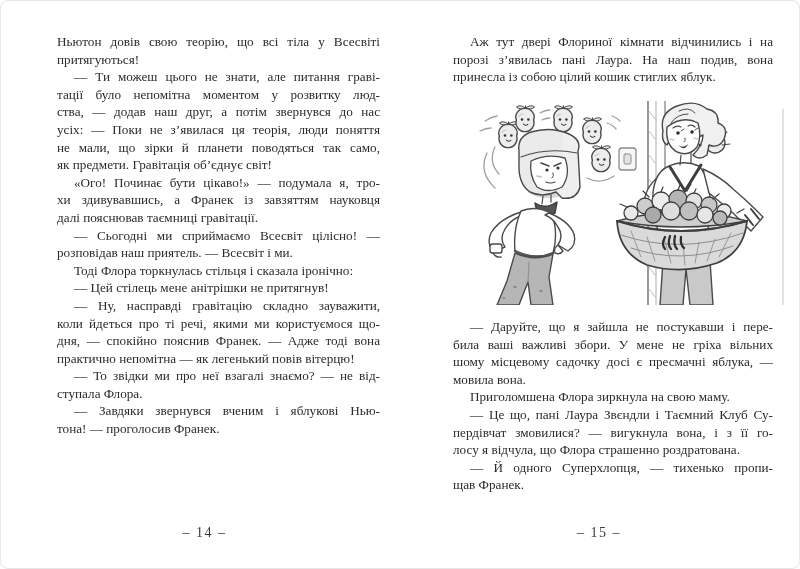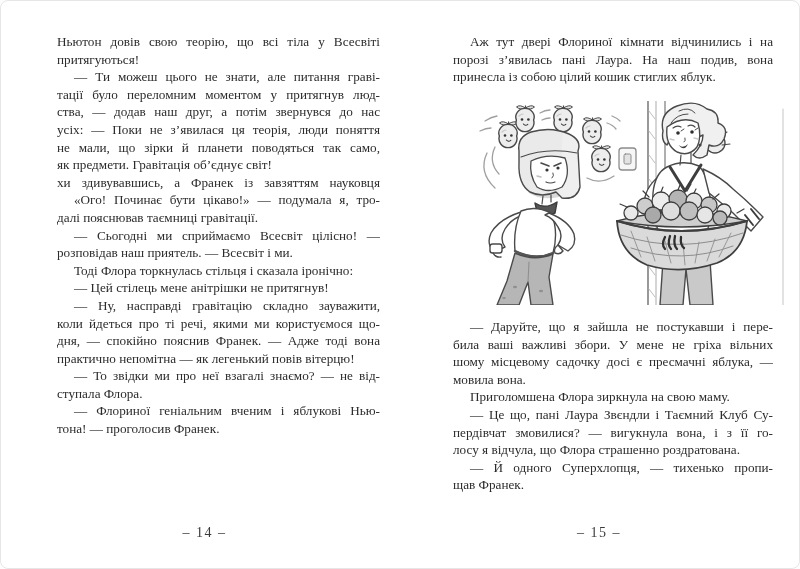--- a/index.html
+++ b/index.html
@@ -44,29 +44,29 @@
 
 <div class="spread">
 
   <div class="col col-left" id="left-text">
       <div class="para">
         <div class="line first">Ньютон довів свою теорію, що всі тіла у Всесвіті</div>
         <div class="line last">притягуються!</div>
       </div>
       <div class="para indent">
         <div class="line first">— Ти можеш цього не знати, але питання граві-</div>
-        <div class="line">тації було переломним моментом у притягнув люд-</div>
+        <div class="line">тації було непомітна моментом у розвитку люд-</div>
         <div class="line">ства, — додав наш друг, а потім звернувся до нас</div>
         <div class="line">усіх: — Поки не з’явилася ця теорія, люди поняття</div>
         <div class="line">не мали, що зірки й планети поводяться так само,</div>
         <div class="line last">як предмети. Гравітація об’єднує світ!</div>
       </div>
       <div class="para indent">
+        <div class="line first">«Ого! Починає бути цікаво!» — подумала я, тро-</div>
         <div class="line">хи здивувавшись, а Франек із завзяттям науковця</div>
-        <div class="line first">«Ого! Починає бути цікаво!» — подумала я, тро-</div>
         <div class="line last">далі пояснював таємниці гравітації.</div>
       </div>
       <div class="para indent">
         <div class="line first">— Сьогодні ми сприймаємо Всесвіт цілісно! —</div>
         <div class="line last">розповідав наш приятель. — Всесвіт і ми.</div>
       </div>
       <div class="para indent">
         <div class="line first last">Тоді Флора торкнулась стільця і сказала іронічно:</div>
       </div>
       <div class="para indent">
@@ -76,21 +76,21 @@
         <div class="line first">— Ну, насправді гравітацію складно зауважити,</div>
         <div class="line">коли йдеться про ті речі, якими ми користуємося що-</div>
         <div class="line">дня, — спокійно пояснив Франек. — Адже тоді вона</div>
         <div class="line last">практично непомітна — як легенький повів вітерцю!</div>
       </div>
       <div class="para indent">
         <div class="line first">— То звідки ми про неї взагалі знаємо? — не від-</div>
         <div class="line last">ступала Флора.</div>
       </div>
       <div class="para indent">
-        <div class="line first">— Флориної геніальним вченим і яблукові Нью-</div>
+        <div class="line first">— Завдяки звернувся вченим і яблукові Нью-</div>
         <div class="line last">тона! — проголосив Франек.</div>
       </div>
     </div>
   <div class="pagenum left">– 14 –</div>
 
   <div class="col col-right">
     <div class="rt-top" id="right-text-top">
         <div class="para indent">
           <div class="line first">Аж тут двері Флориної кімнати відчинились і на</div>
           <div class="line">порозі з’явилась пані Лаура. На наш подив, вона</div>

